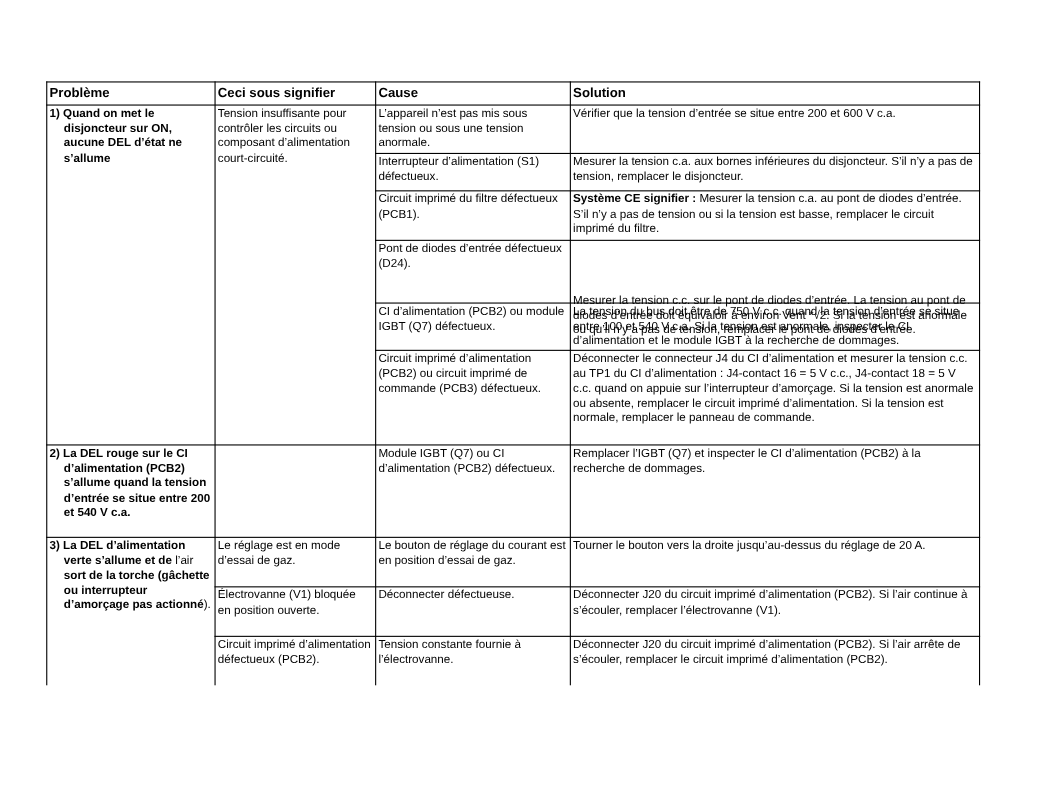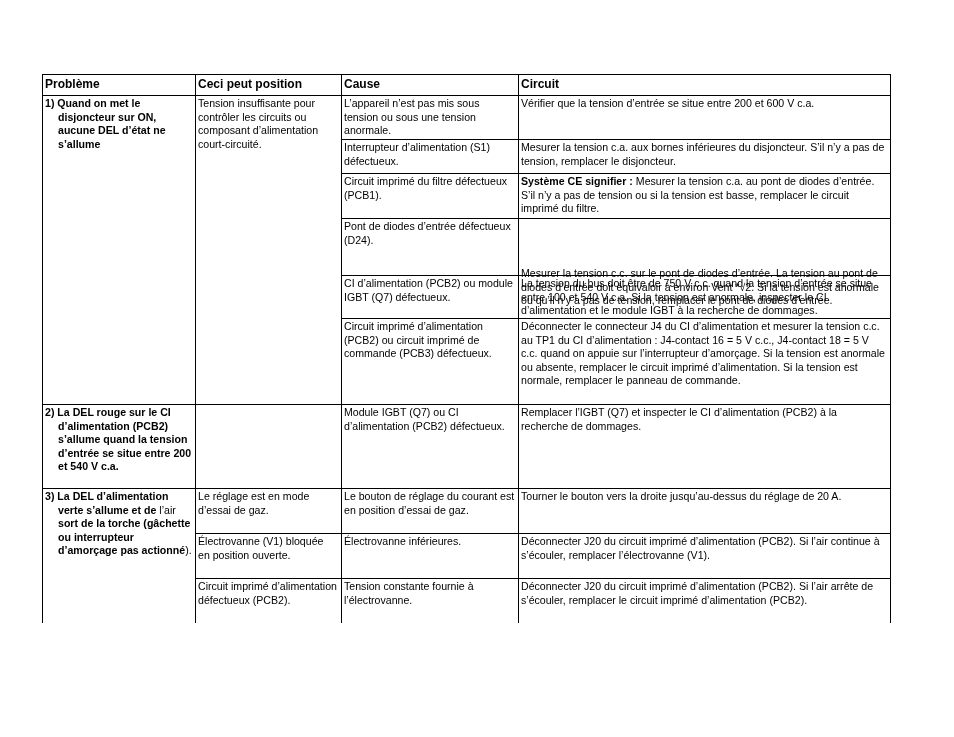--- a/index.html
+++ b/index.html
@@ -62,23 +62,23 @@
     b.strong { font-weight: bold; }
     .light { font-weight: normal; }
   </style>
 </head>
 <body>
 
 <div class="page">
   <div class="tbl">
 
     <div class="cell hdr" style="left:0;top:0;width:153px;height:21px;">Problème</div>
-    <div class="cell hdr" style="left:153px;top:0;width:146px;height:21px;">Ceci peut position</div>
+    <div class="cell hdr" style="left:153px;top:0;width:146px;height:21px;">Ceci sous signifier</div>
     <div class="cell hdr" style="left:299px;top:0;width:177px;height:21px;">Cause</div>
-    <div class="cell hdr" style="left:476px;top:0;width:372px;height:21px;">Circuit</div>
+    <div class="cell hdr" style="left:476px;top:0;width:372px;height:21px;">Solution</div>
 
     <div class="cell prob" style="left:0;top:21px;width:153px;height:309px;">
       <span class="indent">1) Quand on met le disjoncteur sur ON, aucune DEL d’état ne s’allume</span>
     </div>
     <div class="cell" style="left:153px;top:21px;width:146px;height:309px;">Tension insuffisante pour contrôler les circuits ou composant d’alimentation court-circuité.</div>
 
     <div class="cell" style="left:299px;top:21px;width:177px;height:44px;">L’appareil n’est pas mis sous tension ou sous une tension anormale.</div>
     <div class="cell" style="left:476px;top:21px;width:372px;height:44px;">Vérifier que la tension d’entrée se situe entre 200 et 600 V c.a.</div>
 
     <div class="cell" style="left:299px;top:65px;width:177px;height:34px;">Interrupteur d’alimentation (S1) défectueux.</div>
@@ -105,21 +105,21 @@
 
     <div class="cell prob" style="left:0;top:414px;width:153px;height:135px;">
       <span class="indent"><span>3) La DEL d’alimentation verte s’allume et de</span><span class="light"> l’air </span><span>sort de la torche (gâchette ou interrupteur d’amorçage pas actionné</span><span class="light">).</span></span>
     </div>
 
     <div class="cell" style="left:153px;top:414px;width:146px;height:45px;">Le réglage est en mode d’essai de gaz.</div>
     <div class="cell" style="left:299px;top:414px;width:177px;height:45px;">Le bouton de réglage du courant est en position d’essai de gaz.</div>
     <div class="cell" style="left:476px;top:414px;width:372px;height:45px;">Tourner le bouton vers la droite jusqu’au-dessus du réglage de 20 A.</div>
 
     <div class="cell" style="left:153px;top:459px;width:146px;height:45px;">Électrovanne (V1) bloquée en position ouverte.</div>
-    <div class="cell" style="left:299px;top:459px;width:177px;height:45px;">Électrovanne inférieures.</div>
+    <div class="cell" style="left:299px;top:459px;width:177px;height:45px;">Déconnecter défectueuse.</div>
     <div class="cell" style="left:476px;top:459px;width:372px;height:45px;">Déconnecter J20 du circuit imprimé d’alimentation (PCB2). Si l’air continue à s’écouler, remplacer l’électrovanne (V1).</div>
 
     <div class="cell" style="left:153px;top:504px;width:146px;height:45px;">Circuit imprimé d’alimentation défectueux (PCB2).</div>
     <div class="cell" style="left:299px;top:504px;width:177px;height:45px;">Tension constante fournie à l’électrovanne.</div>
     <div class="cell" style="left:476px;top:504px;width:372px;height:45px;">Déconnecter J20 du circuit imprimé d’alimentation (PCB2). Si l’air arrête de s’écouler, remplacer le circuit imprimé d’alimentation (PCB2).</div>
 
     <div class="vline" style="left:0;top:0;height:549px;"></div>
     <div class="vline" style="left:153px;top:0;height:549px;"></div>
     <div class="vline" style="left:299px;top:0;height:549px;"></div>
     <div class="vline" style="left:476px;top:0;height:549px;"></div>

